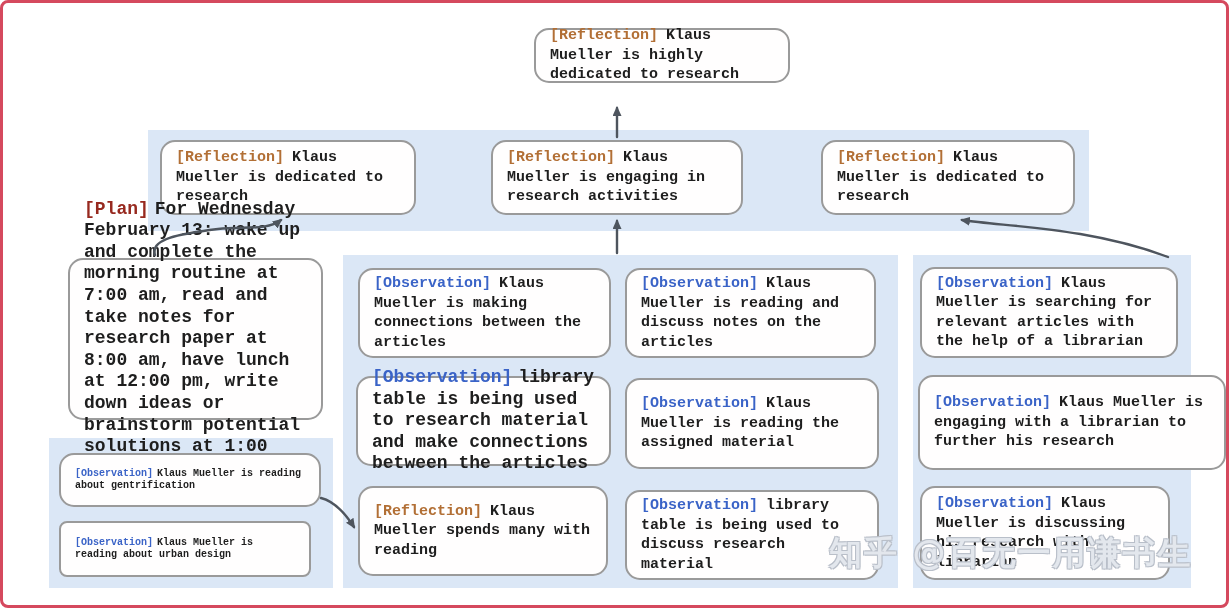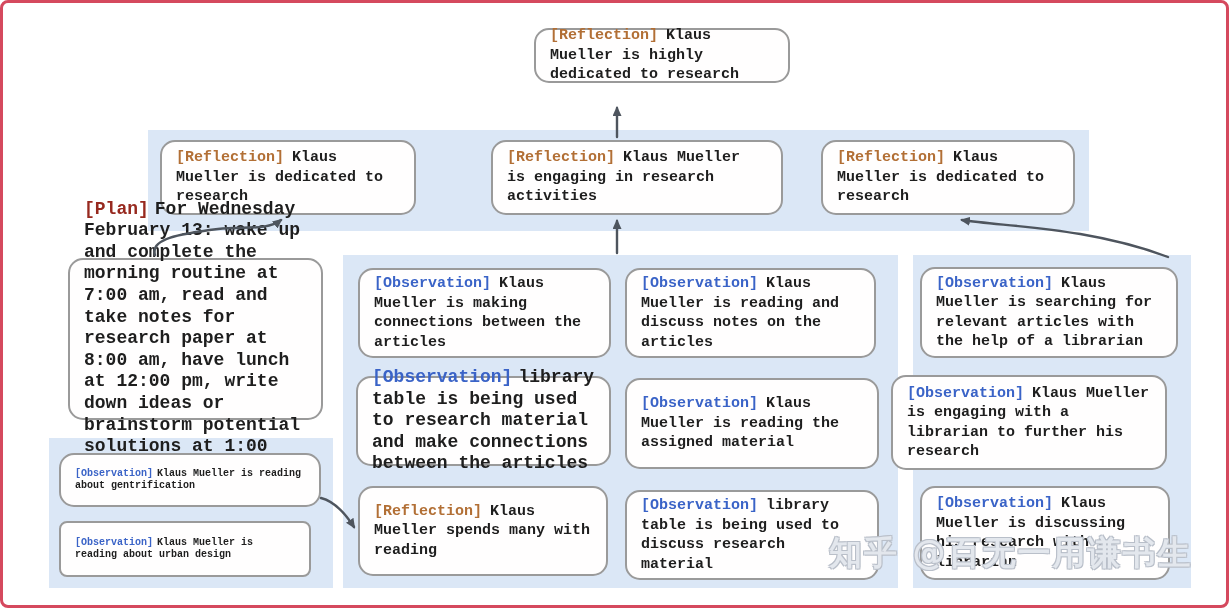--- a/index.html
+++ b/index.html
@@ -57,21 +57,21 @@
   </svg>
 
   <div class="node" style="left:487px;top:25px;width:256px;height:55px;margin-left:44px;">
     <div><span class="tag tag-reflection">[Reflection]</span><span>Klaus Mueller is highly dedicated to research</span></div>
   </div>
 
   <div class="node" style="left:157px;top:137px;width:256px;height:75px;">
     <div><span class="tag tag-reflection">[Reflection]</span><span>Klaus Mueller is dedicated to research</span></div>
   </div>
 
-  <div class="node" style="left:488px;top:137px;width:292px;height:75px;">
+  <div class="node" style="left:488px;top:137px;width:252px;height:75px;">
     <div><span class="tag tag-reflection">[Reflection]</span><span>Klaus Mueller is engaging in research activities</span></div>
   </div>
 
   <div class="node" style="left:818px;top:137px;width:254px;height:75px;">
     <div><span class="tag tag-reflection">[Reflection]</span><span>Klaus Mueller is dedicated to research</span></div>
   </div>
 
   <div class="node md" style="left:65px;top:255px;width:255px;height:162px;">
     <div><span class="tag tag-plan">[Plan]</span><span>For Wednesday February 13: wake up and complete the morning routine at 7:00 am, read and take notes for research paper at 8:00 am, have lunch at 12:00 pm, write down ideas or brainstorm potential solutions at 1:00 pm, [...]</span></div>
   </div>
@@ -105,21 +105,21 @@
   </div>
 
   <div class="node" style="left:622px;top:487px;width:254px;height:90px;">
     <div><span class="tag tag-observation">[Observation]</span><span>library table is being used to discuss research material</span></div>
   </div>
 
   <div class="node" style="left:917px;top:264px;width:258px;height:91px;">
     <div><span class="tag tag-observation">[Observation]</span><span>Klaus Mueller is searching for relevant articles with the help of a librarian</span></div>
   </div>
 
-  <div class="node" style="left:888px;top:372px;width:276px;height:95px;">
+  <div class="node" style="left:915px;top:372px;width:308px;height:95px;">
     <div><span class="tag tag-observation">[Observation]</span><span>Klaus Mueller is engaging with a librarian to further his research</span></div>
   </div>
 
   <div class="node" style="left:917px;top:483px;width:250px;height:94px;">
     <div><span class="tag tag-observation">[Observation]</span><span>Klaus Mueller is discussing his research with a librarian</span></div>
   </div>
 
   <div class="watermark">知乎 @百无一用谦书生</div>
 
 </div>

